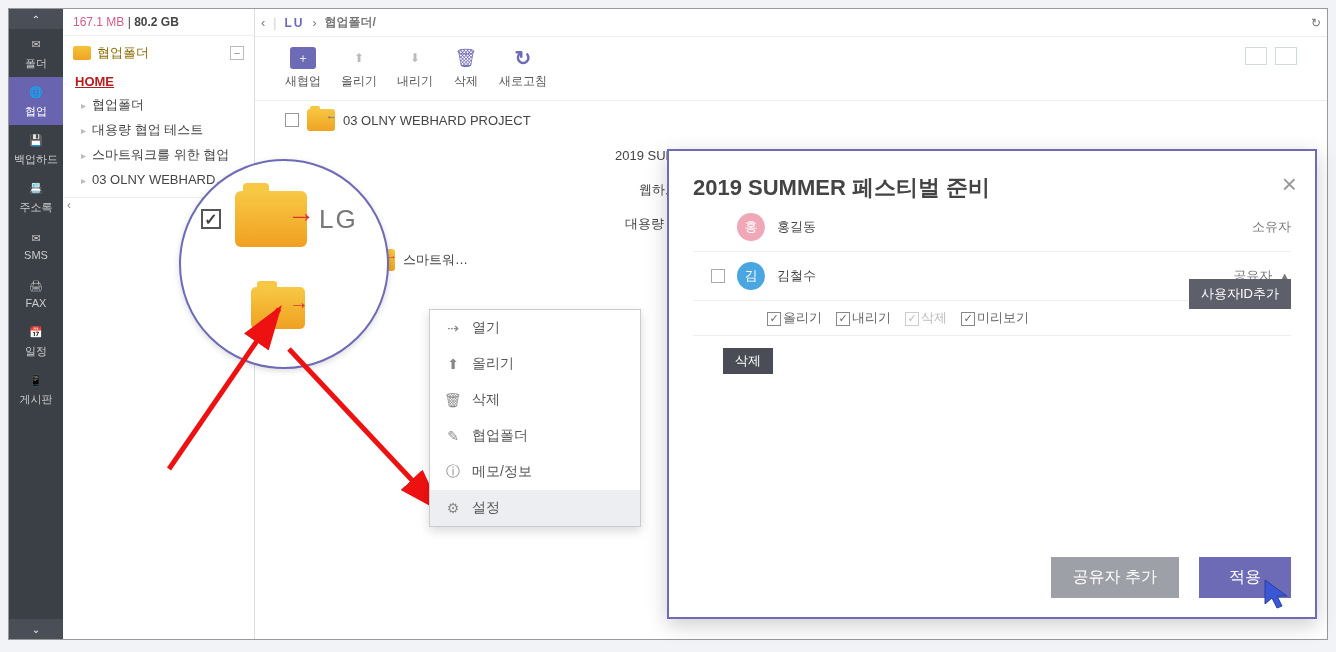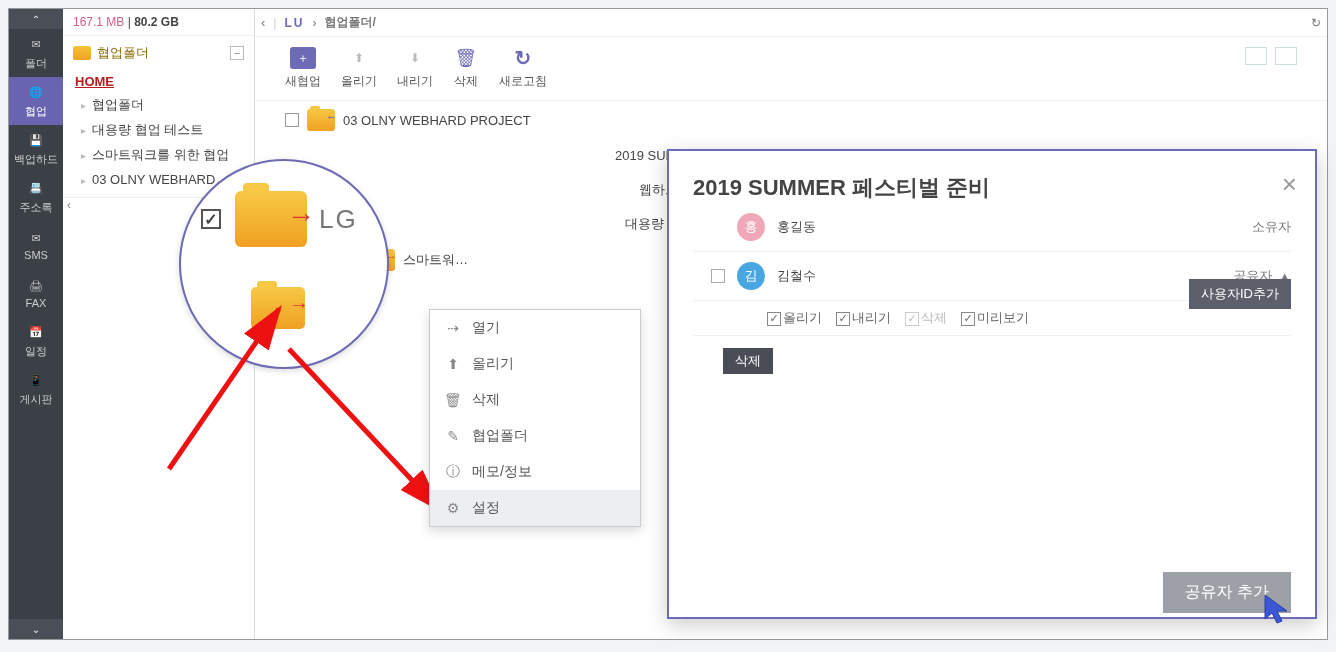--- a/index.html
+++ b/index.html
@@ -82,21 +82,21 @@
   .urow { display:flex; align-items:center; gap:12px; padding:10px 0 10px 18px; border-bottom:1px solid #eee;}
   .urow .ucb{width:14px;height:14px;border:1px solid #aaa;}
   .avatar{width:28px;height:28px;border-radius:50%;display:inline-flex;align-items:center;justify-content:center;color:#fff;font-size:13px;}
   .av1{background:#f0a8b8;} .av2{background:#4aa6e0;}
   .role { margin-left:auto; color:#777; display:flex; align-items:center; gap:6px;}
   .perms { display:flex; gap:14px; padding:8px 0 8px 74px; border-bottom:1px solid #eee; font-size:13px; color:#666;}
   .pchk { width:14px;height:14px;border:1px solid #888;display:inline-flex;align-items:center;justify-content:center;font-size:11px;margin-right:2px;}
   .pchk.on::after{content:"✓";}
   .delrow { display:flex; align-items:center; gap:12px; padding:12px 0 12px 18px;}
   .delbtn { background:#4a4d55; color:#fff; padding:4px 12px; font-size:13px;}
-  .dlgbtns { position:absolute; right:24px; bottom:4px; display:flex; gap:20px;}
+  .dlgbtns { position:absolute; right:24px; bottom:19px; display:flex; gap:20px;}
   .btn-g { background:#9da0a7; color:#fff; padding:10px 22px; font-size:16px;}
   .btn-p { background:#6d6ab6; color:#fff; padding:10px 30px; font-size:16px;}
   .cursor { position:absolute; right:-4px; bottom:-14px; }
 
   
   .wm { position:absolute; left:580px; top:290px; font-size:42px; color:#ddd; font-family:Georgia,serif; letter-spacing:-2px;}
 </style>
 </head>
 <body>
 
@@ -325,19 +325,20 @@
       <span style="color:#bbb"><span class="pchk on" style="border-color:#ccc"></span><span>삭제</span></span>
       <span><span class="pchk on"></span><span>미리보기</span></span>
     </div>
     <div class="delrow">
       <span class="ucb"></span>
       <span class="delbtn">삭제</span>
     </div>
 
     <div class="dlgbtns">
       <div class="btn-g">공유자 추가</div>
+      <div class="btn-p">적용</div>
       <svg class="cursor" width="34" height="34">
         <path d="M4 2 L4 26 L11 20 L16 30 L21 28 L16 18 L26 18 Z" fill="#3b57d6" stroke="#2a3fa0"></path>
       </svg>
     </div>
   </div>
 
 </div>
 
 </body></html>

